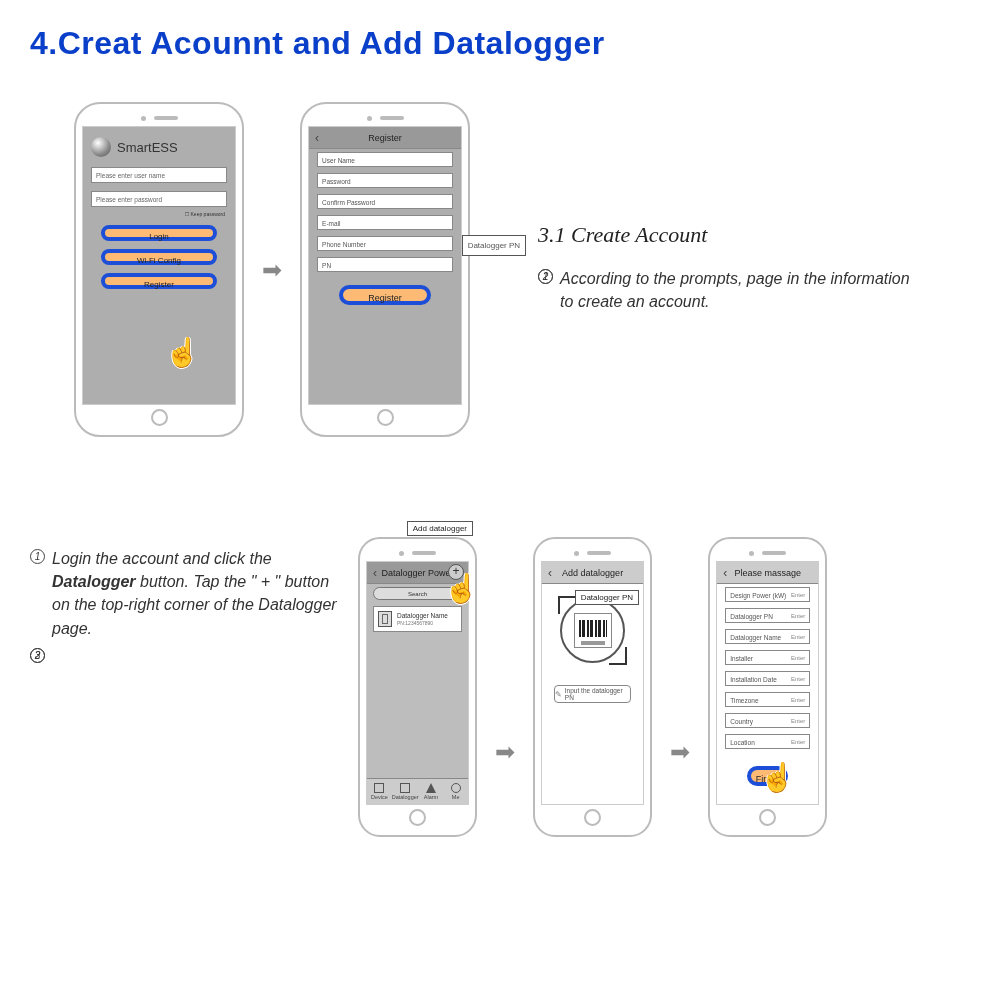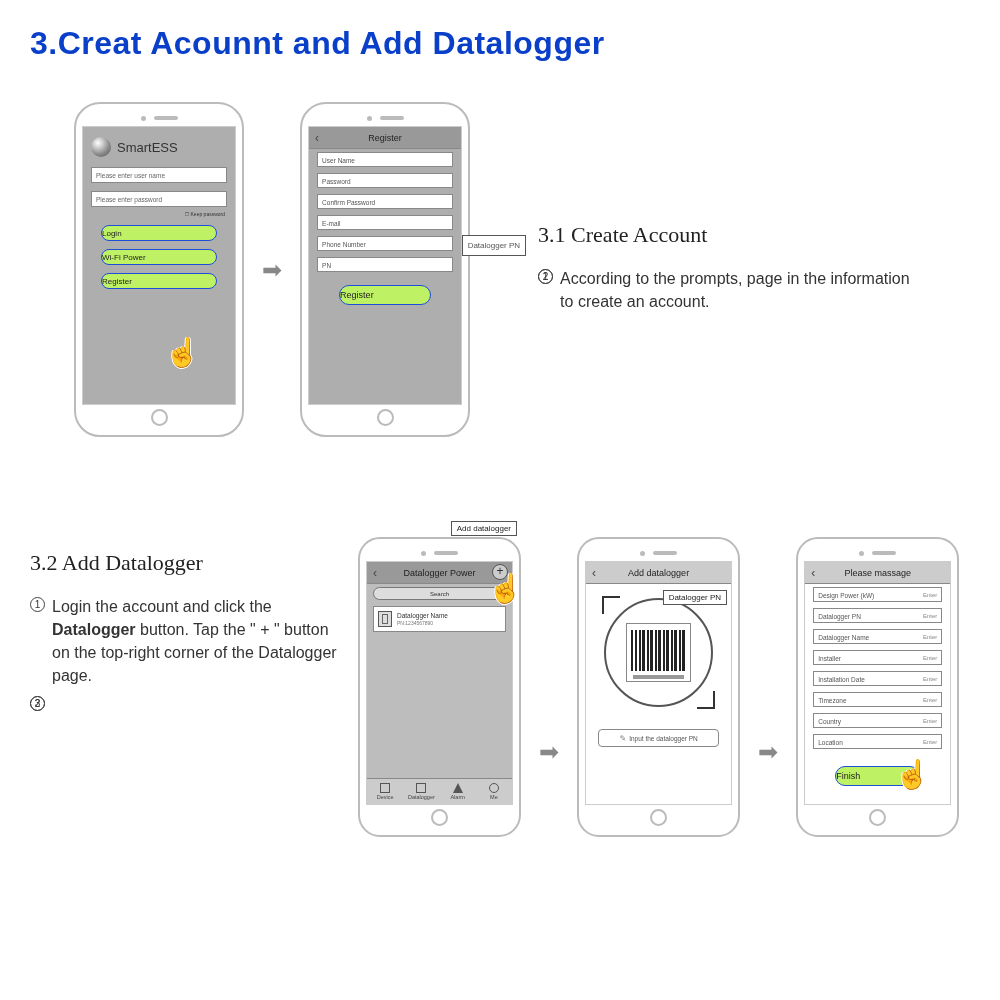--- a/index.html
+++ b/index.html
@@ -1,46 +1,46 @@
 <!DOCTYPE html>
 <html><head>
 <meta charset="utf-8">
 <style>
   * { box-sizing: border-box; margin: 0; padding: 0; }
   body { width: 1000px; height: 1000px; background: #fff; font-family: Arial, sans-serif; padding: 25px 30px; color: #222; }
   .main-title { color: #0a3fc9; font-weight: 900; font-size: 32px; font-family: Arial Black, Arial, sans-serif; letter-spacing: .5px; margin-bottom: 40px; }
   .row1 { display: flex; align-items: center; gap: 18px; margin-bottom: 100px; padding-left: 44px; }
   .row2 { display: flex; align-items: flex-start; gap: 18px; }
   .phone { width: 170px; height: 335px; border: 2px solid #bbb; border-radius: 26px; background: #fff; position: relative; padding: 6px; display: flex; flex-direction: column; }
-  .phone.small { width: 163px; height: 300px; border-radius: 22px; }
+  .phone.small { width: 119px; height: 300px; border-radius: 22px; }
   .phone-top { height: 16px; display: flex; justify-content: center; align-items: center; gap: 8px; }
   .dot { width: 5px; height: 5px; border-radius: 50%; background: #bbb; }
   .slot { width: 24px; height: 4px; border-radius: 2px; background: #bbb; }
   .screen { flex: 1; border: 1px solid #ccc; background: #aeaeae; position: relative; overflow: visible; display: flex; flex-direction: column; }
   .screen.white { background: #fff; }
   .home-btn { height: 24px; display: flex; justify-content: center; align-items: center; }
   .home-btn .ring { width: 17px; height: 17px; border: 2px solid #bbb; border-radius: 50%; }
   .app-header { height: 22px; background: #999; color: #222; font-size: 9px; display: flex; align-items: center; justify-content: center; border-bottom: 1px solid #888; position: relative; }
   .back-chev { position: absolute; left: 6px; font-size: 12px; color: #444; }
   .plus-btn { position: absolute; right: 4px; top: 2px; width: 16px; height: 16px; border: 1px solid #555; border-radius: 50%; background: #ccc; font-size: 12px; line-height: 13px; text-align: center; color: #333; }
   .brand-row { display: flex; align-items: center; gap: 6px; padding: 10px 8px 6px; }
   .logo-circ { width: 20px; height: 20px; border-radius: 50%; background: radial-gradient(circle at 35% 30%, #fff, #888 60%, #555); }
   .brand-text { font-size: 13px; color: #333; }
   .input-box { margin: 4px 8px; height: 16px; background: #fff; border: 1px solid #888; font-size: 6.5px; color: #666; padding: 0 4px; line-height: 16px; }
   .tiny-right { text-align: right; font-size: 5px; color: #333; margin: 0 10px 4px; }
-  .pill-btn { margin: 4px 18px; height: 16px; border: 1px solid #1d4ed8; border-radius: 9px; background: #bef264; font-size: 8px; line-height: 15px; color: #222; }
+  .pill-btn { margin: 4px 18px; height: 16px; border: 4px solid #1d4ed8; border-radius: 9px; background: #fdba74; font-size: 8px; text-align: center; line-height: 15px; color: #222; }
   .pill-btn.wide { margin: 10px 30px; height: 20px; border-radius: 12px; line-height: 19px; font-size: 9px; }
   .hand { position: absolute; width: 30px; height: 34px; pointer-events: none; }
   .hand::before { content: "☝"; font-size: 28px; color: #555; position: absolute; top: -4px; left: 0; text-shadow: 1px 0 0 #fff, -1px 0 0 #fff, 0 1px 0 #fff; }
   .form-row { margin: 3px 8px; height: 15px; background: #fff; border: 1px solid #888; font-size: 6.5px; color: #555; padding: 0 4px; line-height: 15px; display: flex; justify-content: space-between; }
   .form-row .val { color: #888; font-size: 6px; }
   .tooltip { position: absolute; background: #fff; border: 1px solid #555; font-size: 8px; padding: 2px 5px; white-space: nowrap; z-index: 5; }
   .tooltip::before { content: ""; position: absolute; width: 0; height: 0; }
   .arrow-rt { font-size: 24px; color: #888; align-self: center; }
-  .text-col { flex: 0 0 380px; font-size: 16px; color: #333; line-height: 1.45; }
+  .text-col { flex: 0 0 380px; font-size: 16px; color: #333; line-height: 1.45; font-style: italic; }
   .text-col.left { flex: 0 0 310px; padding-top: 10px; }
   .sub-title { font-size: 22px; font-family: Georgia, serif; margin-bottom: 16px; color: #222; }
   .step-list { list-style: none; padding: 0; }
   .step-list li { position: relative; padding-left: 22px; margin-bottom: 6px; }
   .step-list li .num { position: absolute; left: 0; top: 2px; width: 15px; height: 15px; border: 1px solid #444; border-radius: 50%; font-size: 10px; line-height: 14px; text-align: center; }
   .bold { font-weight: 700; }
   .search-row { margin: 3px 6px; height: 13px; border: 1px solid #777; border-radius: 7px; background: #ddd; font-size: 6px; text-align: center; line-height: 12px; color: #333; }
   .list-item { margin: 3px 6px; padding: 4px; border: 1px solid #888; background: #fff; display: flex; gap: 5px; align-items: center; }
   .list-item .icon { width: 14px; height: 16px; border: 1px solid #555; background: #ddd; position: relative; }
   .list-item .icon::after { content: ""; position: absolute; inset: 2px 3px; border: 1px solid #666; }
@@ -57,39 +57,39 @@
   .barcode::after { content: ""; position: absolute; bottom: 2px; left: 6px; right: 6px; height: 4px; background: #999; }
   .corners::before,.corners::after { content:""; position:absolute; width:16px; height:16px; border:2px solid #333; }
   .corners::before { top:-4px; left:-4px; border-right:none; border-bottom:none; }
   .corners::after { bottom:-4px; right:-4px; border-left:none; border-top:none; }
   .input-pn { margin: 8px 12px; height: 18px; border: 1px solid #888; border-radius: 4px; background: #fff; font-size: 6.5px; color: #555; display: flex; align-items: center; justify-content: center; gap: 3px; }
   .input-pn::before { content: "✎"; font-size: 8px; color: #888; }
 </style>
 </head>
 <body>
 
-<h1 class="main-title">3.Creat Acounnt and Add Datalogger</h1>
+<h1 class="main-title">4.Creat Acounnt and Add Datalogger</h1>
 
 <div class="row1">
 
   <div class="phone">
     <div class="phone-top">
         <span class="dot"></span>
         <span class="slot"></span>
       </div>
     <div class="screen">
       <div class="brand-row">
         <span class="logo-circ"></span>
         <span class="brand-text">SmartESS</span>
       </div>
       <div class="input-box">Please enter user name</div>
       <div class="input-box">Please enter password</div>
       <div class="tiny-right">☐ <span>Keep password</span></div>
       <div class="pill-btn">Login</div>
-      <div class="pill-btn">Wi-Fi Power</div>
+      <div class="pill-btn">Wi-Fi Config</div>
       <div class="pill-btn">Register</div>
       <div class="hand" style="bottom:30px; right:40px;"></div>
     </div>
     <div class="home-btn">
         <span class="ring"></span>
       </div>
   </div>
 
   <span class="arrow-rt">➡</span>
 
@@ -124,21 +124,20 @@
     <ul class="step-list">
       <li><span class="num">1</span></li>
       <li><span class="num">2</span><span>According to the prompts, page in the information to create an account.</span></li>
     </ul>
   </div>
 </div>
 
 <div class="row2">
 
   <div class="text-col left">
-    <div class="sub-title">3.2 Add Datalogger</div>
     <ul class="step-list">
       <li><span class="num">1</span><span>Login the account and click the <span class="bold">Datalogger</span> button. Tap the " + " button on the top-right corner of the Datalogger page.</span></li>
       <li><span class="num">2</span></li>
       <li><span class="num">3</span></li>
     </ul>
   </div>
 
   <div class="phone small" style="position:relative">
     <div class="tooltip" style="top:-18px; right:2px;">Add datalogger</div>
     <div class="phone-top">

